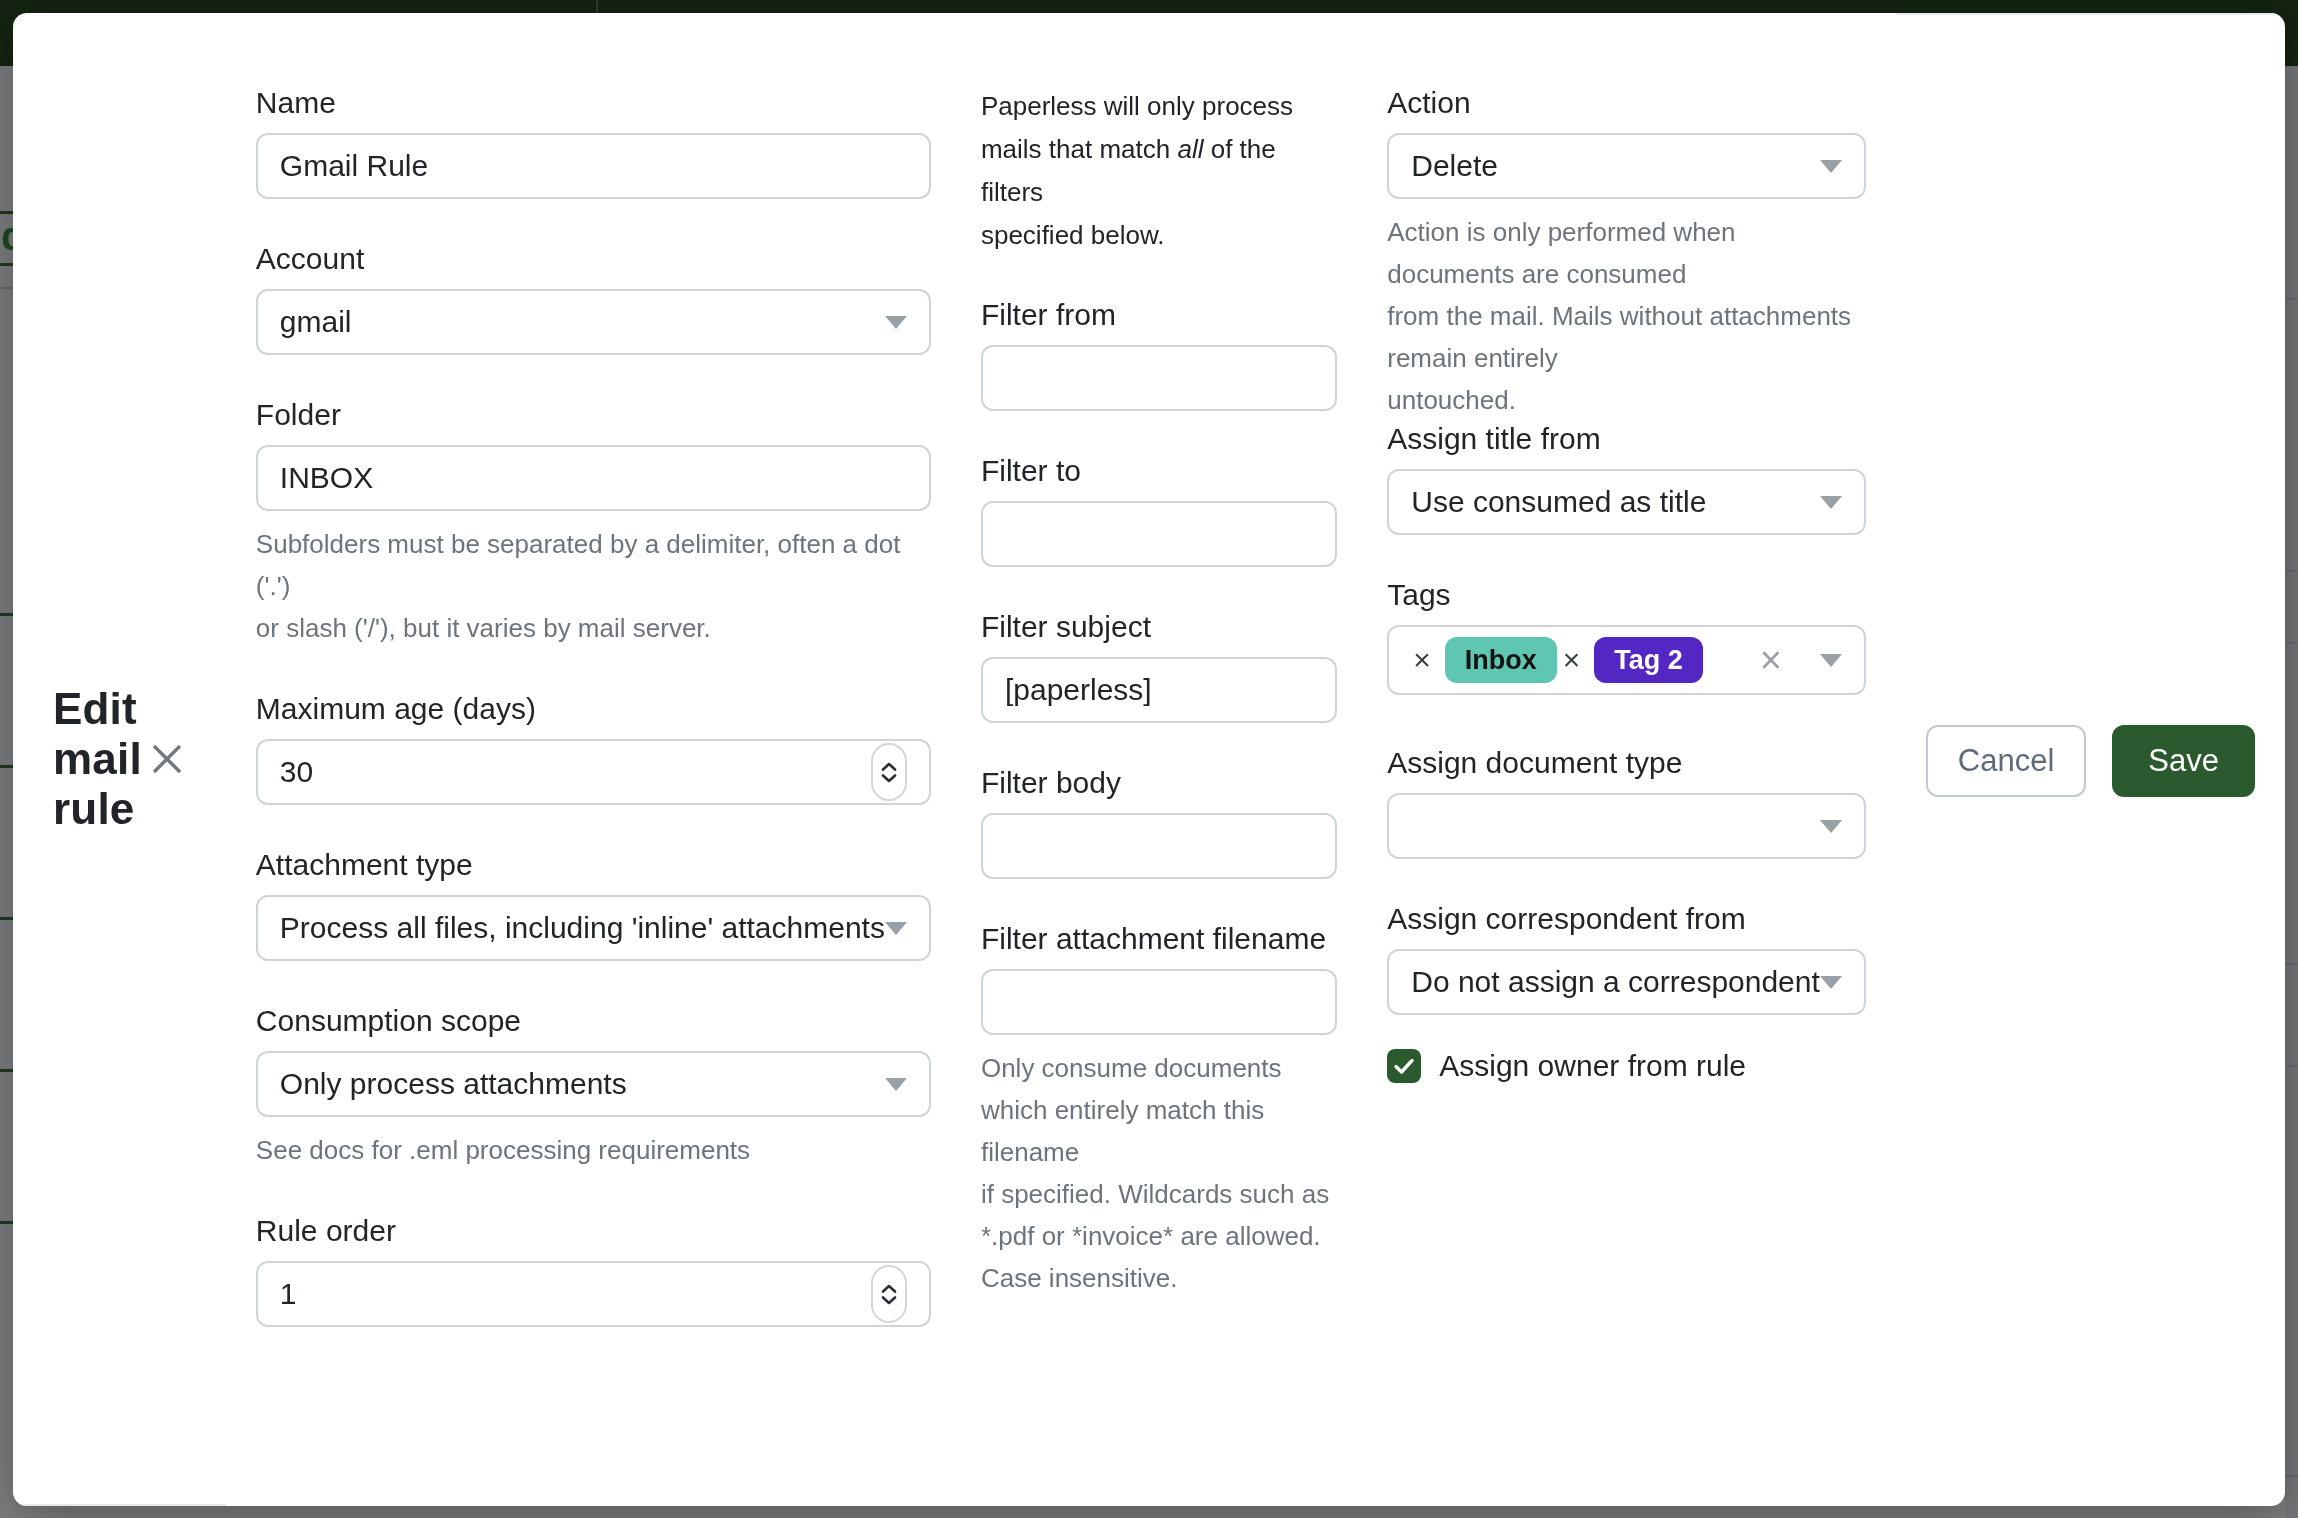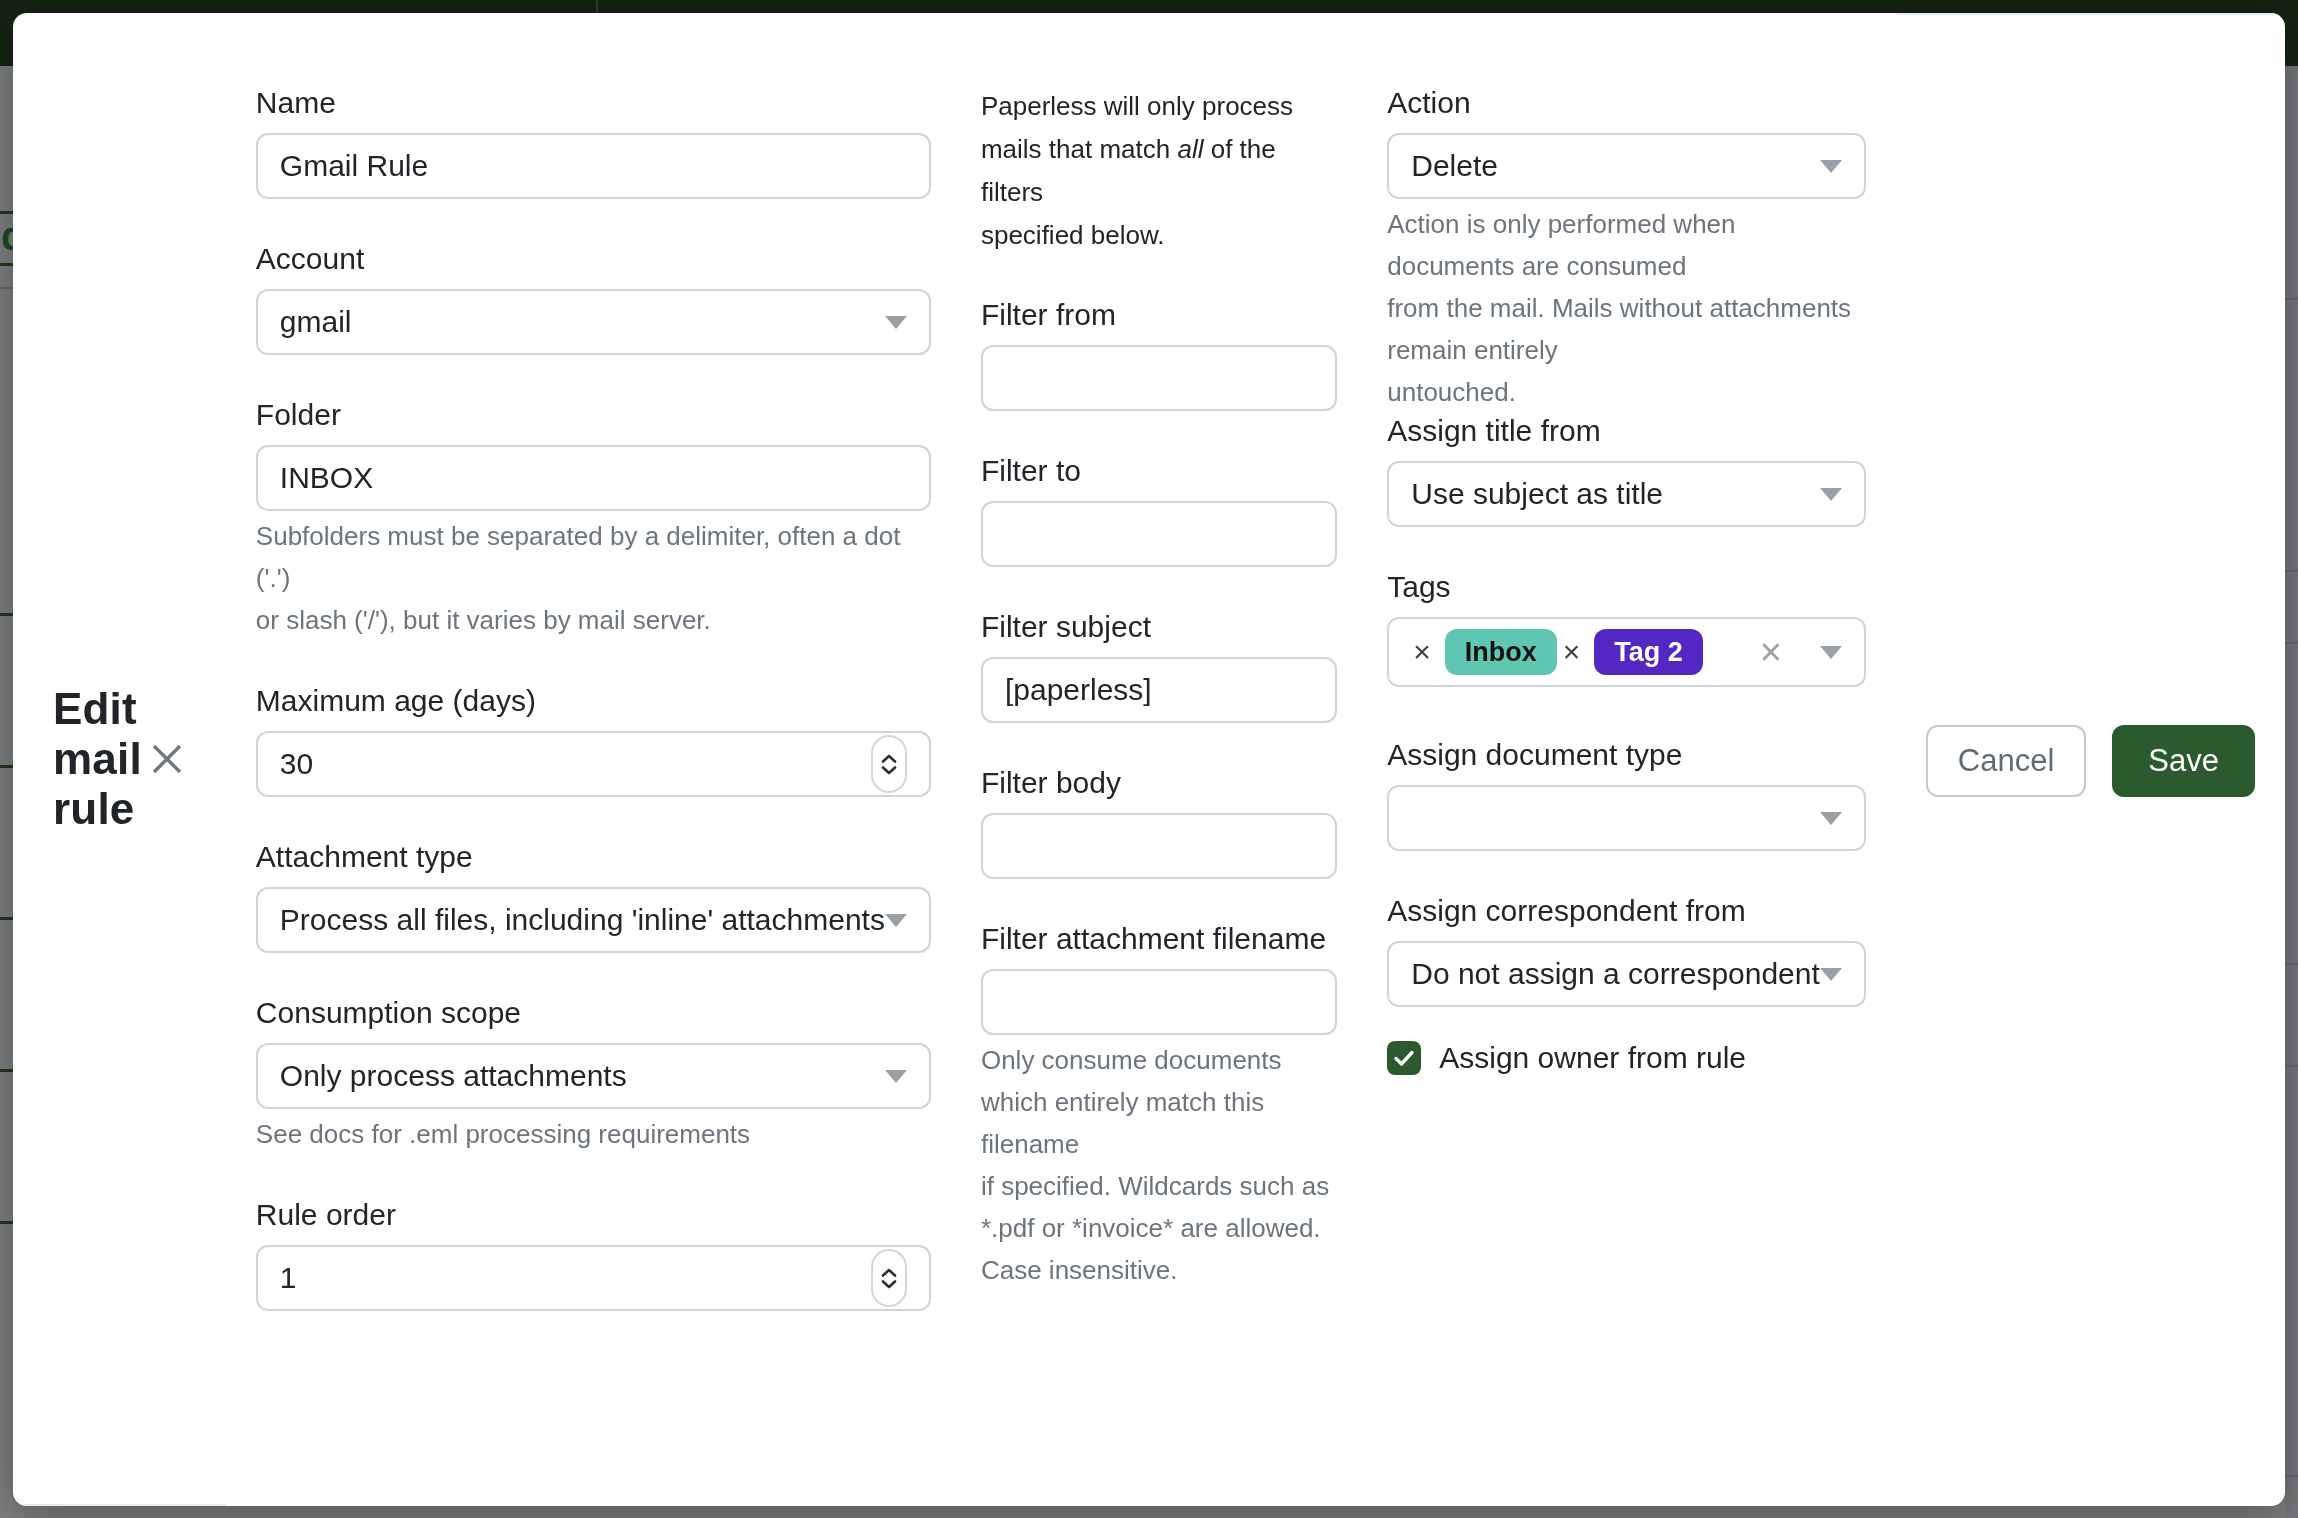--- a/index.html
+++ b/index.html
@@ -39,21 +39,21 @@
   input.control { outline:none; }
   .select-value { flex:0 1 auto; white-space:nowrap; overflow:hidden; }
   .chev { margin-left:auto; width:0; height:0; flex:0 0 auto;
     border-left:11px solid transparent; border-right:11px solid transparent;
     border-top:13px solid #99a0a6; }
 
   .spin { margin-left:auto; width:36px; height:58px; border:2px solid #d4d7da; border-radius:18px;
     display:flex; flex-direction:column; align-items:center; justify-content:center; gap:3px;
     background:#fff; flex:0 0 auto; }
 
-  .help { font-size:26px; line-height:42px; color:#6c757d; margin-top:4px; white-space:pre-line; }
+  .help { font-size:26px; line-height:42px; color:#6c757d; margin-top:12px; white-space:pre-line; }
   .intro { font-size:26px; line-height:43px; color:#212529; margin-bottom:40px; white-space:pre-line; }
   .intro em { font-style:italic; }
   .note { font-size:26px; line-height:42px; color:#212529; font-style:italic;
     margin:38px 0 50px 0; white-space:pre-line; }
 
   
   .tags-control { height:70px; padding:0 22px 0 18px; }
   .tag-remove { font-size:30px; color:#3c4248; margin:0 14px 0 6px; cursor:pointer; }
   .pill { display:inline-flex; align-items:center; height:46px; padding:0 20px;
     border-radius:12px; font-size:27px; font-weight:700; }
@@ -222,21 +222,21 @@
         </div>
         <div class="help">Action is only performed when documents are consumed
 from the mail. Mails without attachments remain entirely
 untouched.</div>
       </div>
 
 
       <div class="group">
         <label class="lbl">Assign title from</label>
         <div class="control">
-          <span class="select-value">Use subject as title</span>
+          <span class="select-value">Use consumed as title</span>
           <span class="chev"></span>
         </div>
       </div>
 
       <div class="group" style="margin-bottom:50px">
         <label class="lbl">Tags</label>
         <div class="control tags-control">
           <span id="tags-items" style="display:flex;align-items:center;">
               <span class="tag-remove">×</span>
               <span class="pill" style="background: rgb(95, 198, 178); color: rgb(18, 18, 18);">Inbox</span>

